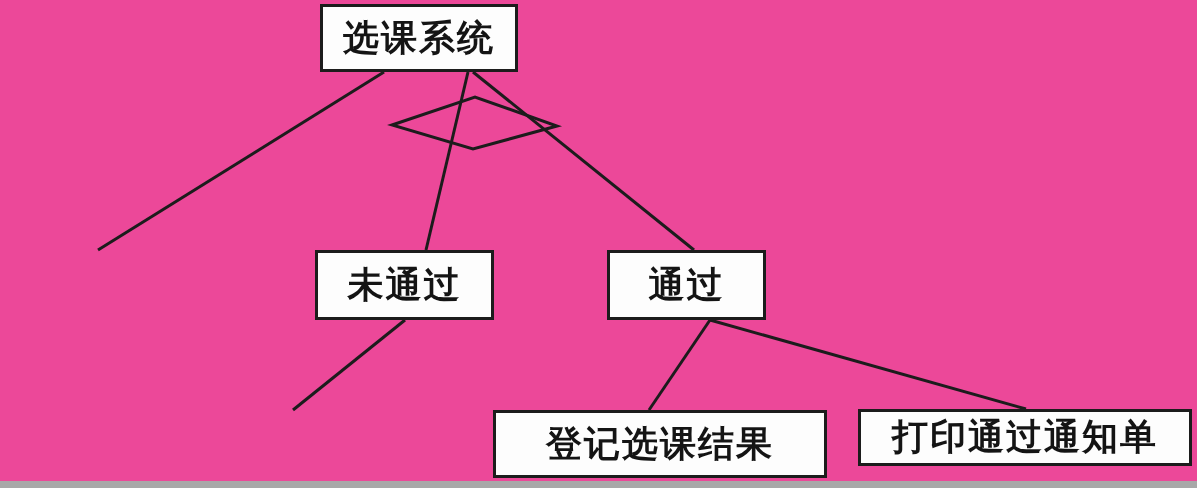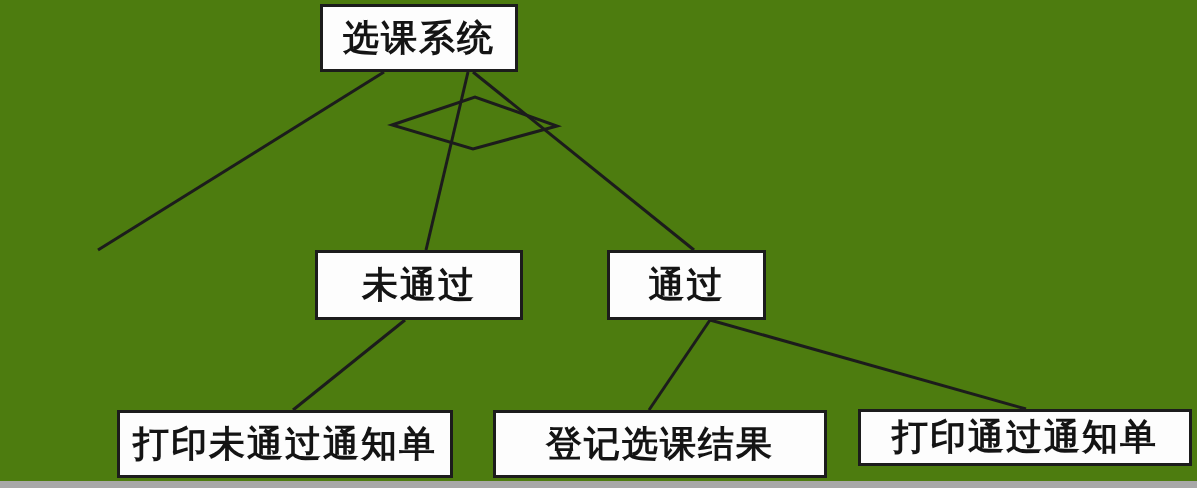--- a/index.html
+++ b/index.html
@@ -4,21 +4,21 @@
 <style>
   html, body {
     margin: 0;
     padding: 0;
     background: #ffffff;
   }
   .stage {
     position: relative;
     width: 1197px;
     height: 488px;
-    background: #4d7c0f;
+    background: #ec4899;
     overflow: hidden;
     font-family: "Liberation Serif", "DejaVu Serif", serif;
   }
   .connector-layer {
     position: absolute;
     left: 0;
     top: 0;
     width: 1197px;
     height: 488px;
   }
@@ -65,31 +65,28 @@
     <line x1="710" y1="320" x2="1026" y2="409" stroke="#1c1c1c" stroke-width="3"></line>
 
     <polygon points="392,125 475,97 557,126 473,149" fill="none" stroke="#1c1c1c" stroke-width="3"></polygon>
   </svg>
 
   <div class="node" style="left:320px; top:4px; width:198px; height:68px;">
     <span>选课系统</span>
   </div>
 
 
-  <div class="node" style="left:315px; top:250px; width:208px; height:70px;">
+  <div class="node" style="left:315px; top:250px; width:179px; height:70px;">
     <span>未通过</span>
   </div>
 
   <div class="node" style="left:607px; top:250px; width:159px; height:70px;">
     <span>通过</span>
   </div>
 
-  <div class="node" style="left:117px; top:410px; width:336px; height:68px;">
-    <span>打印未通过通知单</span>
-  </div>
 
   <div class="node" style="left:493px; top:410px; width:334px; height:68px;">
     <span>登记选课结果</span>
   </div>
 
   <div class="node" style="left:858px; top:409px; width:334px; height:57px;">
     <span>打印通过通知单</span>
   </div>
 
   <div class="bottom-strip"></div>

